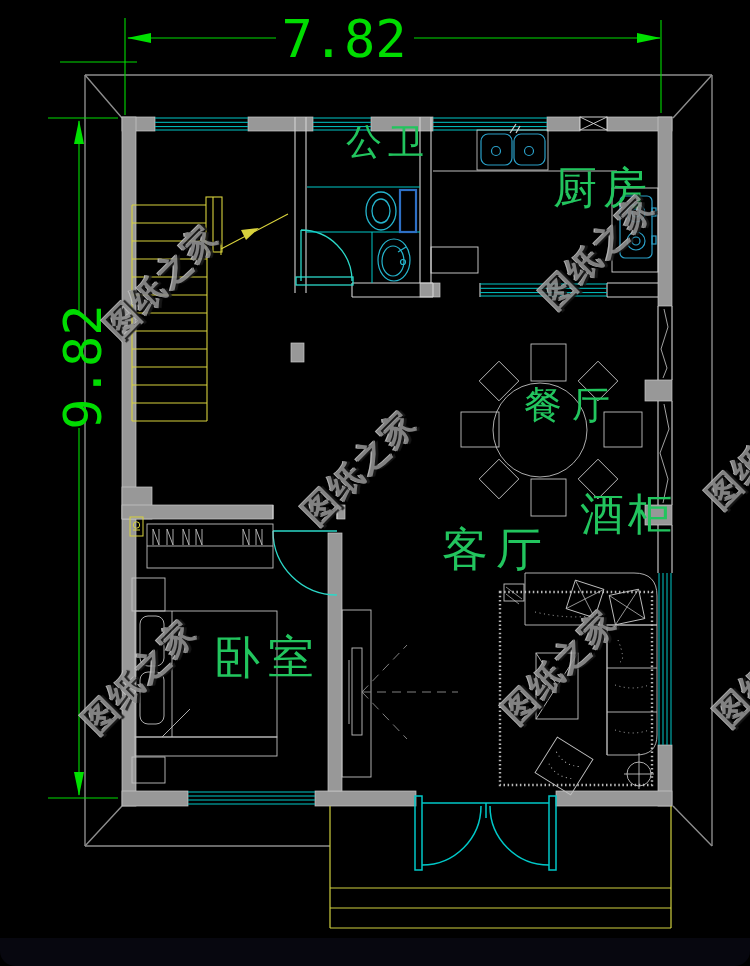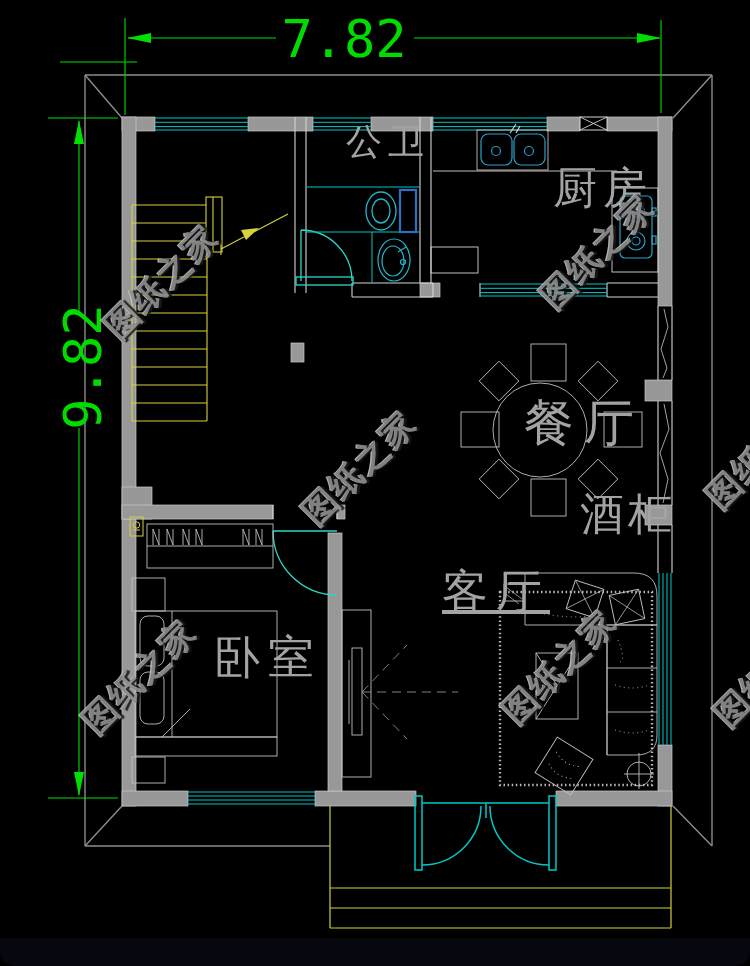--- a/index.html
+++ b/index.html
@@ -1,19 +1,19 @@
 <!DOCTYPE html>
 <html><head>
 <meta charset="utf-8">
 <style>
   html,body{margin:0;padding:0;background:#000;}
   #canvas{position:relative;width:750px;height:966px;background:#000;overflow:hidden;
           font-family:"DejaVu Sans",sans-serif;border-radius:15px;}
   svg{position:absolute;left:0;top:0;}
-  .label{position:absolute;color:#a3a3a3;white-space:nowrap;line-height:1;}
+  .label{position:absolute;color:#22c55e;white-space:nowrap;line-height:1;}
   .dim{position:absolute;color:#00dc00;font-family:"DejaVu Sans Mono",monospace;
        font-weight:400;white-space:nowrap;line-height:1;text-align:center;}
   .wm{position:absolute;font-weight:bold;font-size:34px;color:#8f8f8f;letter-spacing:2px;
       white-space:nowrap;transform:translate(-50%,-50%) rotate(-45deg);
       text-shadow:2px 2px 1px #1a1a1a,-1px -1px 0 #c2c2c2;opacity:.9;}
   .bstrip{position:absolute;left:0;top:938px;width:750px;height:28px;background:#07070f;}
 </style>
 </head>
 <body>
 
@@ -239,23 +239,23 @@
     <polygon points="79,120 74,144 84,144" fill="#00e000" stroke="none"></polygon>
     <polygon points="79,796 74,772 84,772" fill="#00e000" stroke="none"></polygon>
   </g>
 </svg>
 
   <div class="dim" style="left:264px;top:13px;width:160px;font-size:52px;">7.82</div>
   <div class="dim" style="left:18px;top:341px;width:130px;font-size:52px;transform:rotate(-90deg);">9.82</div>
 
   <div class="label" style="left:346px;top:124px;font-size:36px;letter-spacing:6px;">公卫</div>
   <div class="label" style="left:525px;top:166px;font-size:44px;letter-spacing:6px;margin-left:28px;">厨房</div>
-  <div class="label" style="left:524px;top:398px;font-size:50px;letter-spacing:10px;">餐厅</div>
+  <div class="label" style="left:524px;top:386px;font-size:38px;letter-spacing:10px;">餐厅</div>
   <div class="label" style="left:580px;top:470px;font-size:44px;letter-spacing:4px;margin-top:22px;">酒柜</div>
-  <div class="label" style="left:442px;top:568px;font-size:46px;letter-spacing:8px;text-decoration:underline;">客厅</div>
+  <div class="label" style="left:442px;top:526px;font-size:46px;letter-spacing:8px;">客厅</div>
   <div class="label" style="left:214px;top:634px;font-size:46px;letter-spacing:8px;">卧室</div>
 
   <div class="wm" style="left:162px;top:282px;">图纸之家</div>
   <div class="wm" style="left:598px;top:252px;">图纸之家</div>
   <div class="wm" style="left:360px;top:468px;">图纸之家</div>
   <div class="wm" style="left:140px;top:677px;">图纸之家</div>
   <div class="wm" style="left:560px;top:667px;">图纸之家</div>
   <div class="wm" style="left:764px;top:452px;">图纸之家</div>
   <div class="wm" style="left:772px;top:670px;">图纸之家</div>
 

